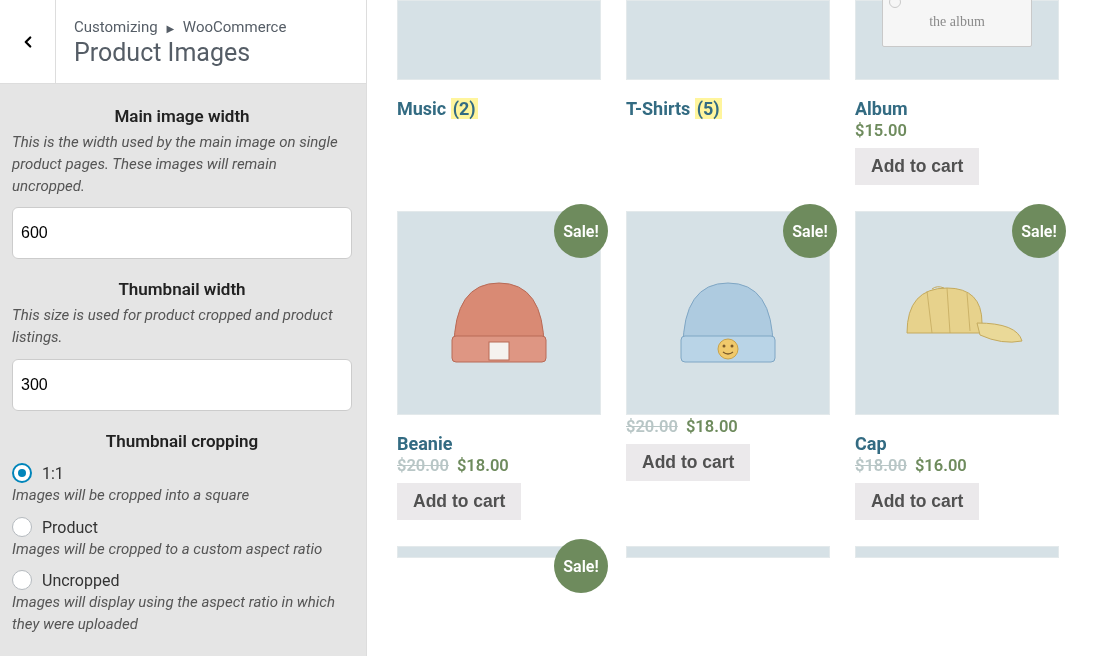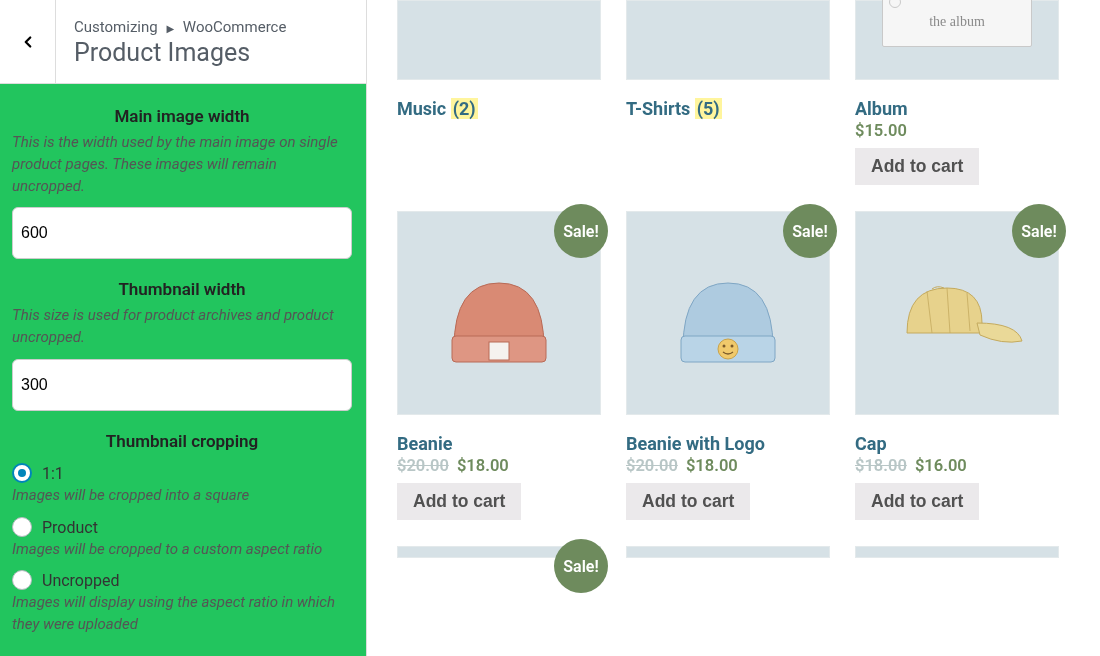--- a/index.html
+++ b/index.html
@@ -8,21 +8,21 @@
     background: #fff;
     color: #1e1e1e;
     width: 1100px;
     height: 656px;
     overflow: hidden;
     display: flex;
   }
   
   .sidebar {
     width: 367px;
-    background: #22c55e;
+    background: #e5e5e5;
     border-right: 1px solid #ddd;
     display: flex;
     flex-direction: column;
   }
   .sidebar-header {
     display: flex;
     align-items: stretch;
     background: #fff;
     border-bottom: 1px solid #ddd;
   }
@@ -237,21 +237,21 @@
       <div class="page-title">Product Images</div>
     </div>
   </div>
 
   <div class="sidebar-body">
     <div class="section-label">Main image width</div>
     <div class="section-desc">This is the width used by the main image on single product pages. These images will remain uncropped.</div>
     <input class="text-input" value="600" style="">
 
     <div class="section-label">Thumbnail width</div>
-    <div class="section-desc">This size is used for product archives and product uncropped.</div>
+    <div class="section-desc">This size is used for product cropped and product listings.</div>
     <input class="text-input" value="300" style="">
 
     <div class="section-label" style="margin-bottom:12px;">Thumbnail cropping</div>
 
     <div class="radio-row">
       <div class="radio checked"></div>
       <div class="radio-label">1:1</div>
     </div>
     <div class="radio-desc">Images will be cropped into a square</div>
 
@@ -327,21 +327,20 @@
           <svg width="130" height="110" viewBox="0 0 130 110">
             <path d="M20 90 Q20 25 65 25 Q110 25 110 90 L110 100 L20 100 Z" fill="#aecbe0" stroke="#7fa6c4" stroke-width="1"></path>
             <rect x="18" y="78" width="94" height="26" rx="4" fill="#b9d4e7" stroke="#7fa6c4"></rect>
             <circle cx="65" cy="91" r="10" fill="#f0c96b" stroke="#c9a34a"></circle>
             <circle cx="61" cy="88" r="1.5" fill="#7a5a2a"></circle>
               <circle cx="69" cy="88" r="1.5" fill="#7a5a2a"></circle>
             <path d="M60 94 Q65 98 70 94" stroke="#7a5a2a" fill="none" stroke-width="1.3"></path>
           </svg>
         </div>
       </a>
-      <div class="prod-title">Beanie with Logo</div>
       <div class="prod-price">
         <span class="old">$20.00</span>
         <span class="new">$18.00</span>
       </div>
       <button class="add-cart-btn">Add to cart</button>
     </div>
 
     <div class="product-card">
       <a class="product-image-link">
         <div class="product-image full">

